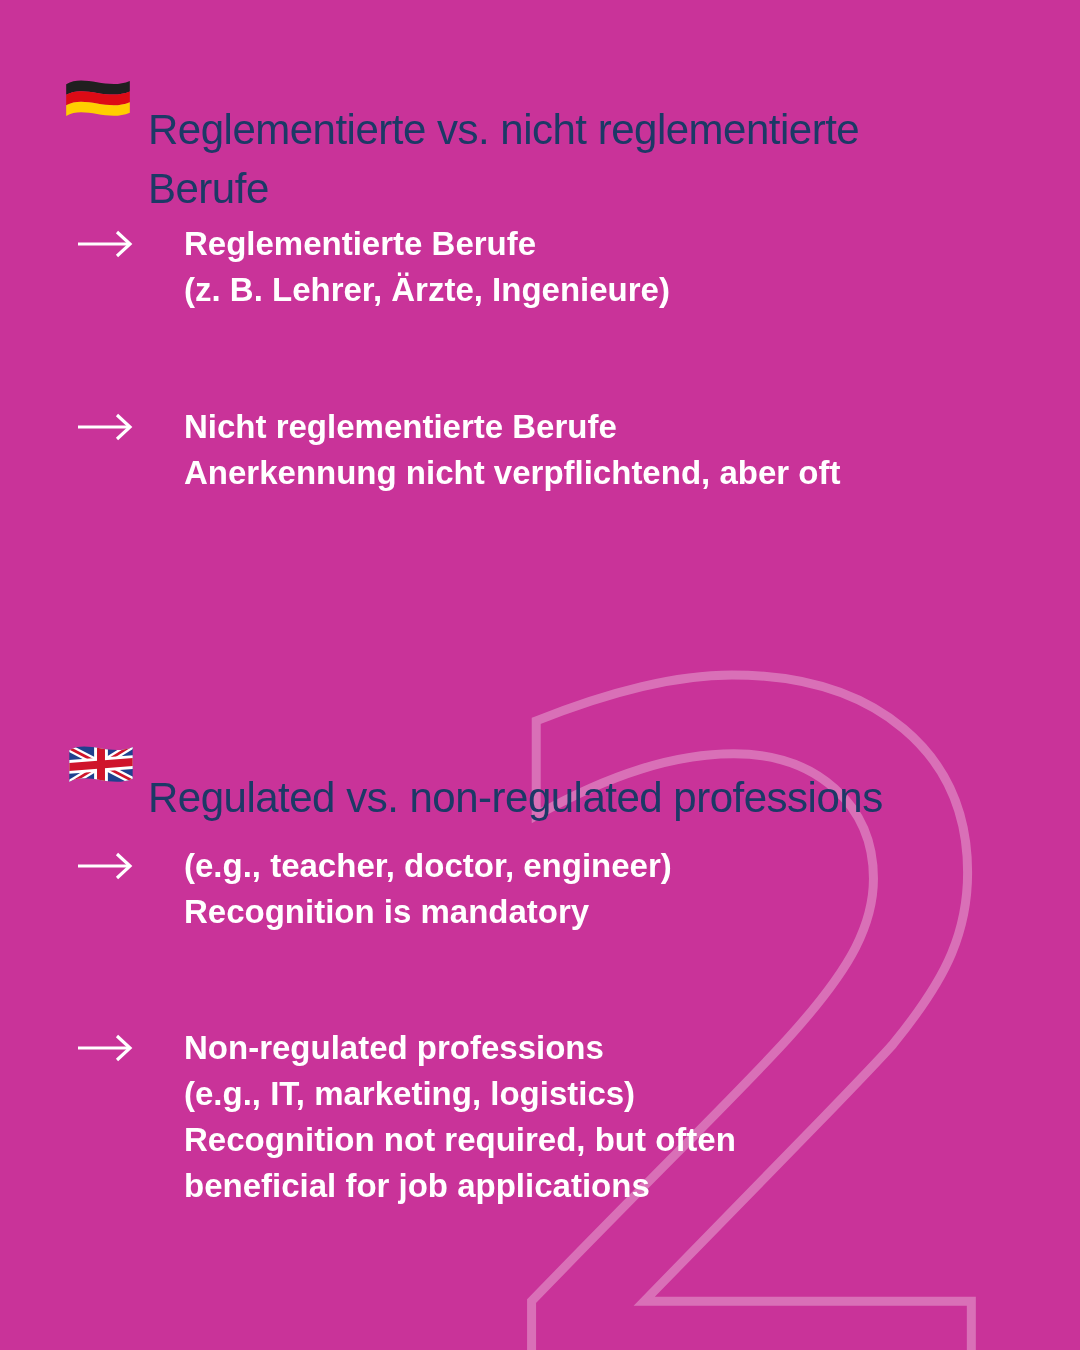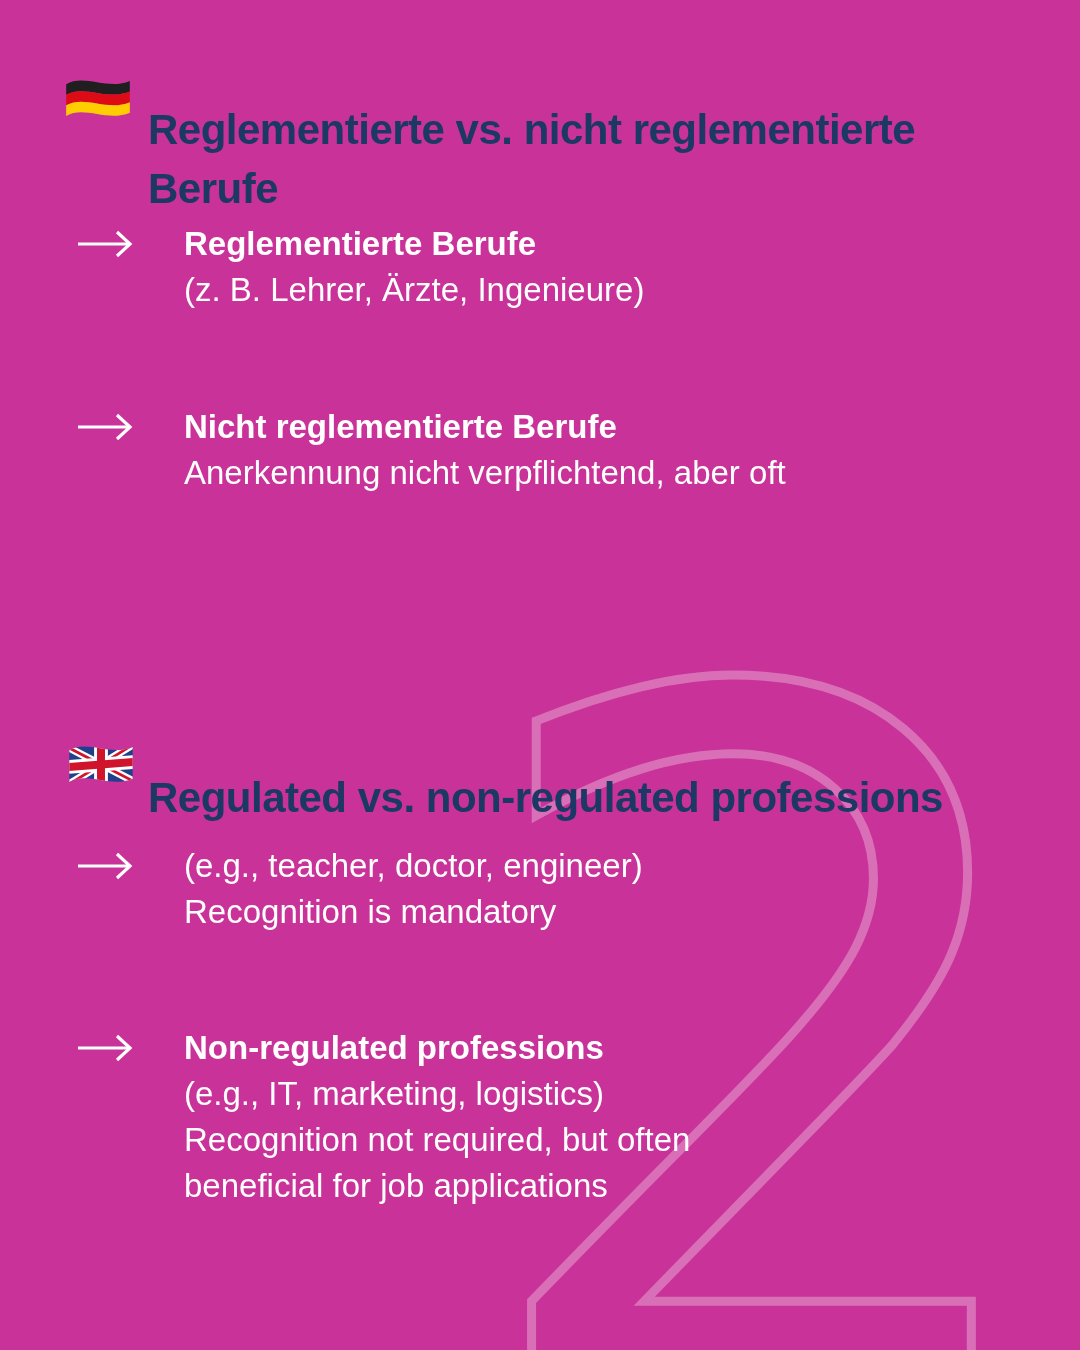--- a/index.html
+++ b/index.html
@@ -27,21 +27,21 @@
     fill: none;
     stroke: rgba(255,255,255,0.30);
     stroke-width: 9px;
   }
   
   .heading {
     position: absolute;
     left: 148px;
     color: #1C3966;
     font-size: 42px;
-    font-weight: 700;
+    font-weight: 400;
     line-height: 59px;
     letter-spacing: -0.5px;
     width: 900px;
   }
   .heading-de { top: 72px; }
   .heading-en { top: 740px; }
   .flag {
     position: absolute;
     width: 70px; height: 50px;
   }
@@ -49,21 +49,21 @@
   .flag-en { left: 66px; top: 740px; }
   
   .bullet { position: absolute; left: 75px; width: 930px; }
   .bullet-de-1 { top: 221px; }
   .bullet-de-2 { top: 404px; }
   .bullet-en-1 { top: 843px; }
   .bullet-en-2 { top: 1025px; }
   .arrow { position: absolute; left: 0; top: 7px; width: 62px; height: 32px; }
   .bullet-text { margin-left: 109px; color: #FFFFFF; font-size: 33px; line-height: 46px; }
   .b-title { font-weight: 700; }
-  .b-line { font-weight: 400; }
+  .b-line { font-weight: 700; }
 </style>
 </head>
 <body>
 
 <div class="canvas">
 
   <svg class="watermark-svg" viewBox="0 0 1080 1350" aria-hidden="true">
     <text x="462" y="1380">2</text>
   </svg>
 

